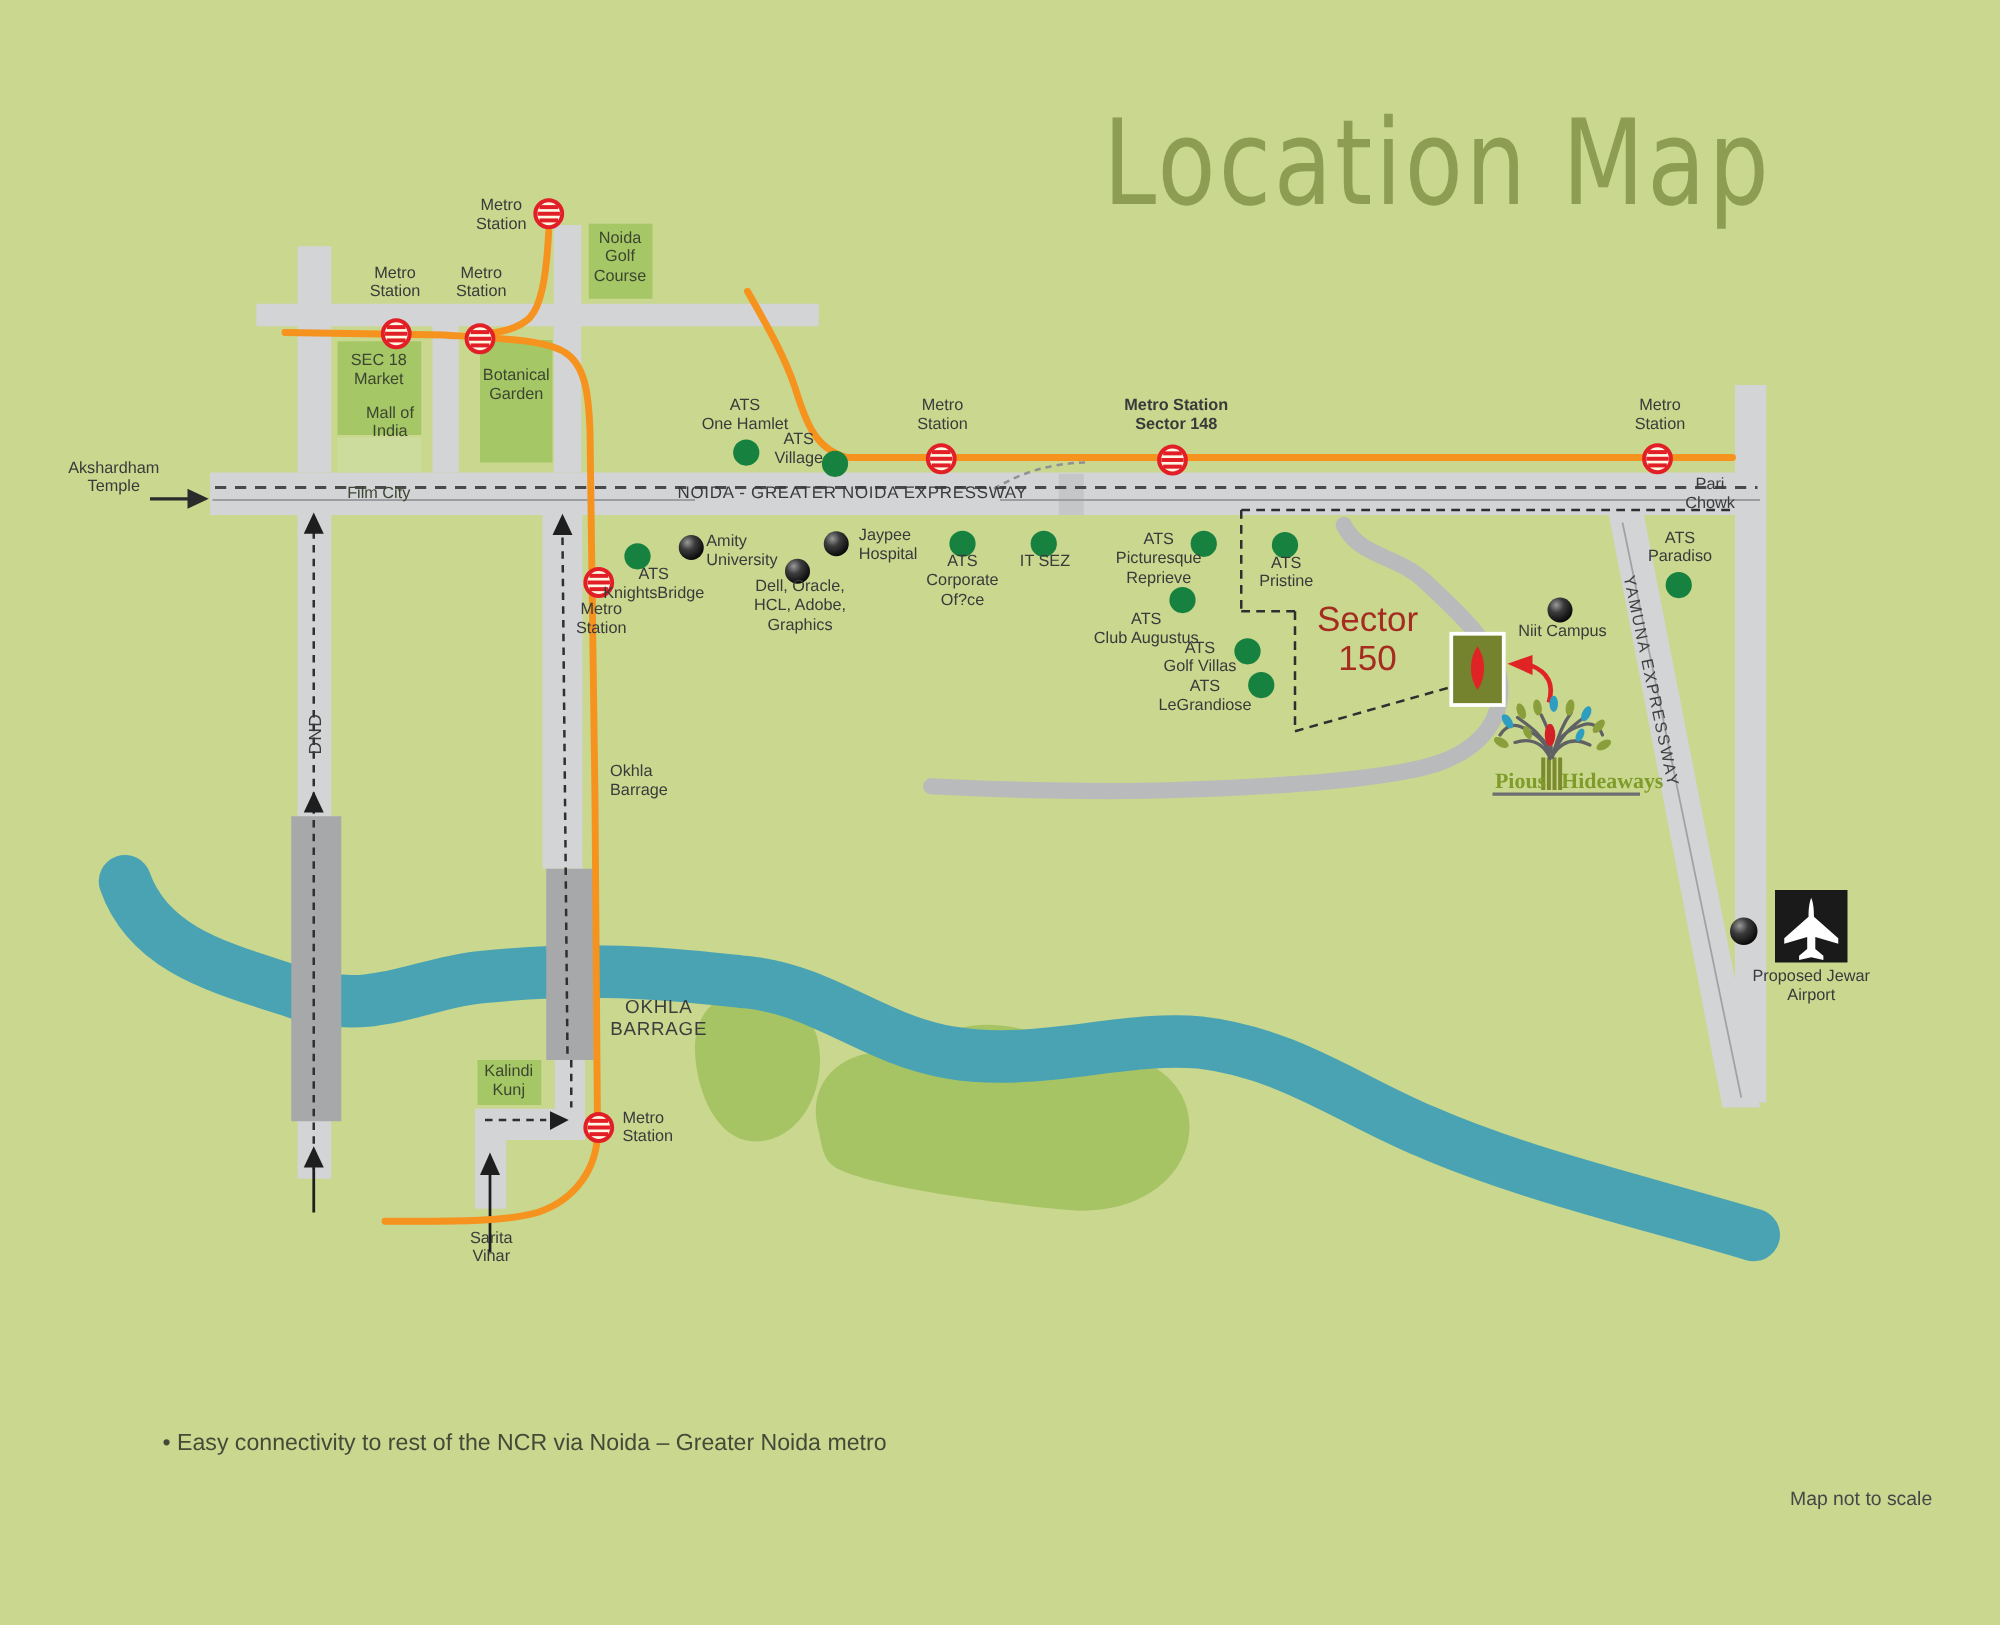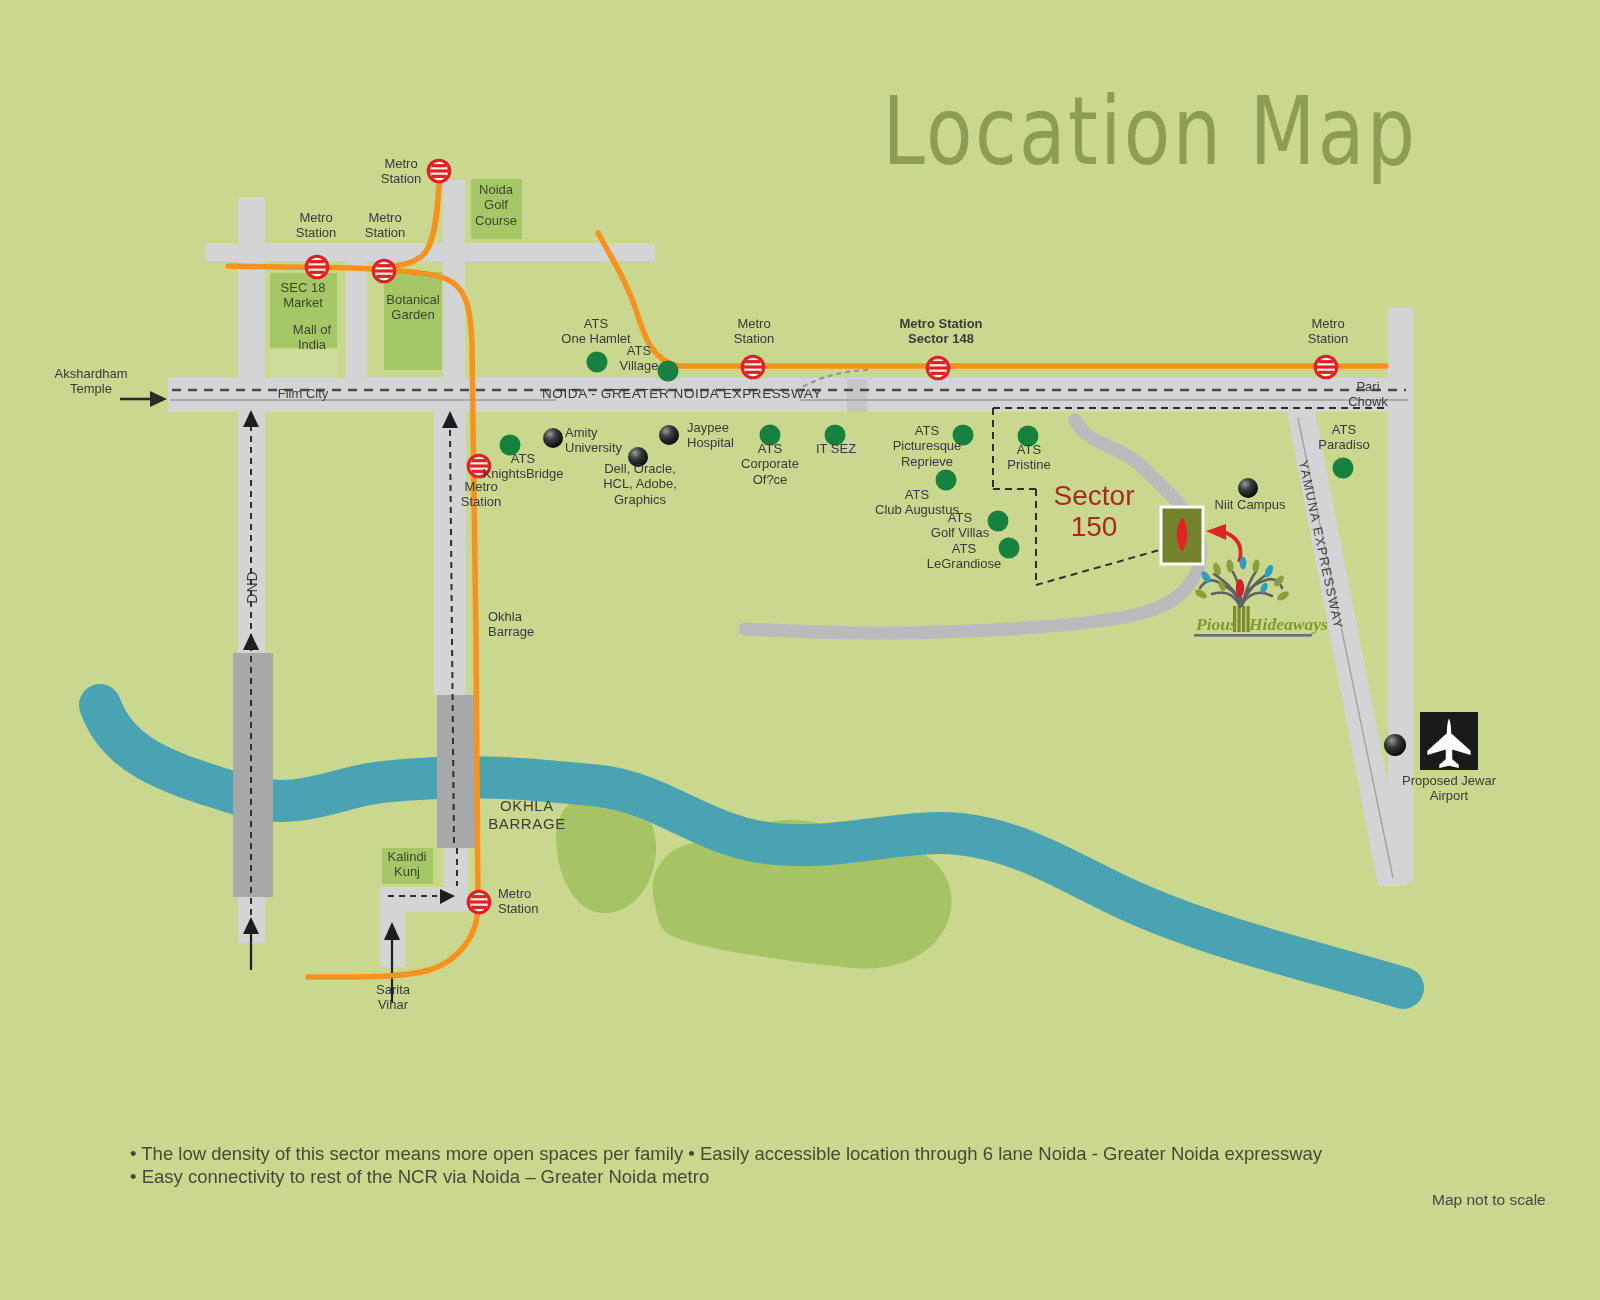--- a/index.html
+++ b/index.html
@@ -11,21 +11,21 @@
   .la{transform:none;text-align:left;}
   .bold{font-weight:bold;}
   .boxtxt{color:#3c4530;}
   .title{font-family:"DejaVu Sans",sans-serif;font-size:95px;color:#8d9d51;
          transform:translateX(-50%) scaleX(0.8);letter-spacing:3px;white-space:nowrap;}
   .sector{font-size:28px;color:#a52d20;line-height:1.12;}
   .rot-yamuna{transform:translate(-50%,-50%) rotate(78deg);letter-spacing:1.5px;font-size:13px;color:#3f3f3f;white-space:nowrap;}
   .rot-dnd{transform:translate(-50%,-50%) rotate(-90deg);font-size:14px;letter-spacing:1px;white-space:nowrap;}
   .okhla-big{font-size:15px;letter-spacing:0.6px;color:#3d3d3d;}
   .expwy{font-size:13.5px;letter-spacing:0.6px;white-space:nowrap;text-align:right;}
-  .logo-t{font-family:"Liberation Serif",serif;font-style:italic;font-weight:bold;
+  .logo-t{font-family:"Liberation Serif",serif;font-weight:bold;
           font-size:17.5px;color:#7f9c2a;white-space:nowrap;}
   .notes{position:absolute;left:130px;top:1143px;font-size:18.5px;line-height:22.5px;
          color:#454a38;text-align:left;}
   .note::before{content:"•  ";}
   .scale-note{font-size:15.5px;color:#474747;}
 </style>
 </head>
 <body>
 
 <div id="canvas">
@@ -282,18 +282,17 @@
 BARRAGE</div>
 <div class="lbl" style="left:393px;top:982px;">Sarita
 Vihar</div>
 <div class="lbl" style="left:1449px;top:773px;">Proposed Jewar
 Airport</div>
 
 <div class="lbl la logo-t" style="left:1196px;top:614px;">Pious</div>
 <div class="lbl la logo-t" style="left:1249px;top:614px;text-align:right;">Hideaways</div>
 
 <div class="notes">
-  <div class="note">The low density of this sector means more open spaces per family  •  Easily accessible location through 6 lane Noida - Greater Noida expressway</div>
   <div class="note">Easy connectivity to rest of the NCR via Noida – Greater Noida metro</div>
 </div>
 <div class="lbl la scale-note" style="left:1432px;top:1191px;">Map not to scale</div>
 
 </div>
 
 </body></html>

